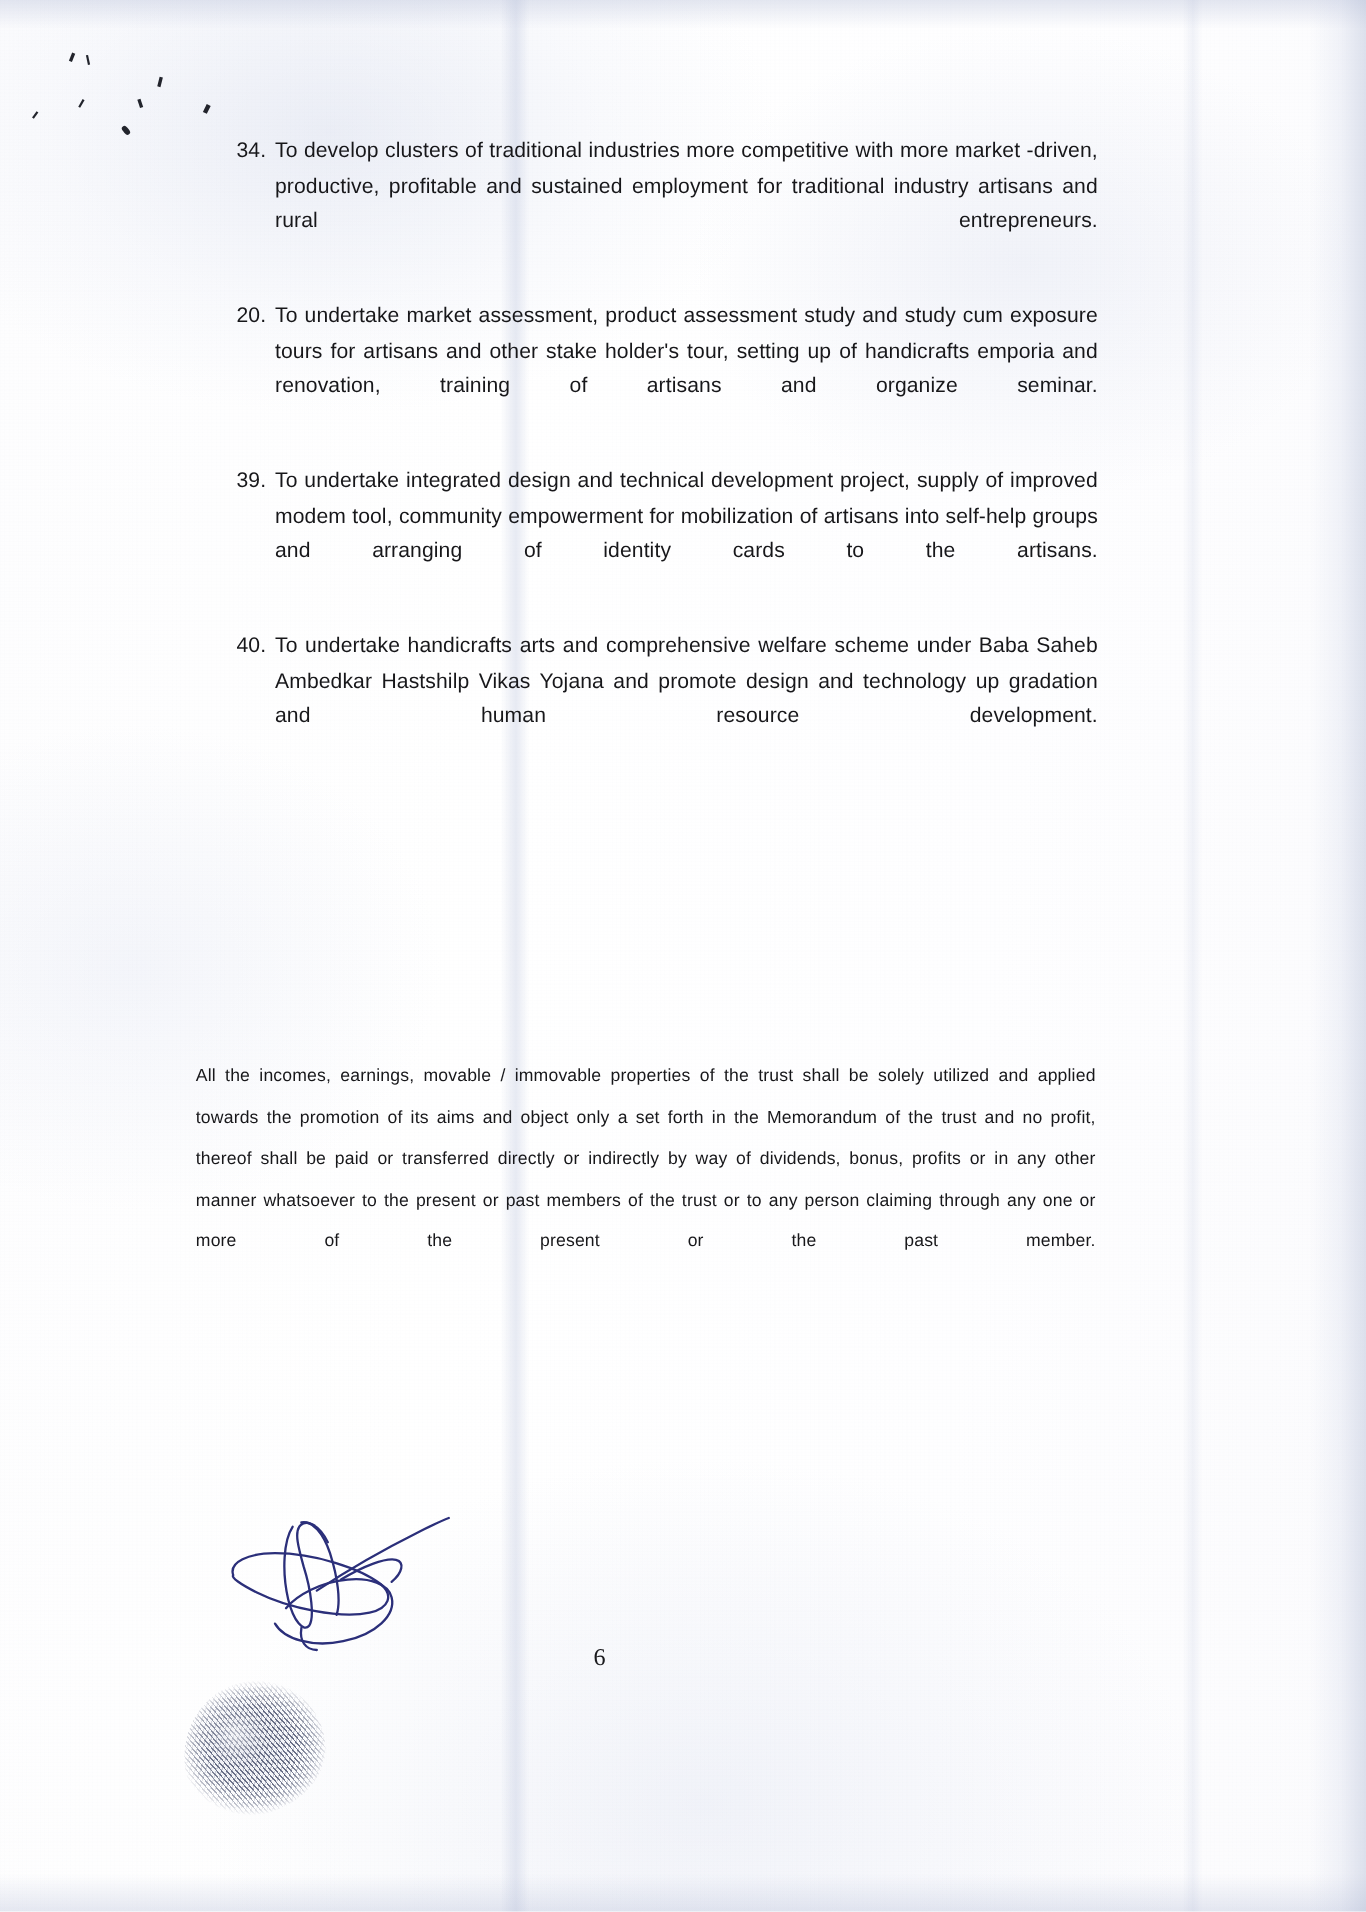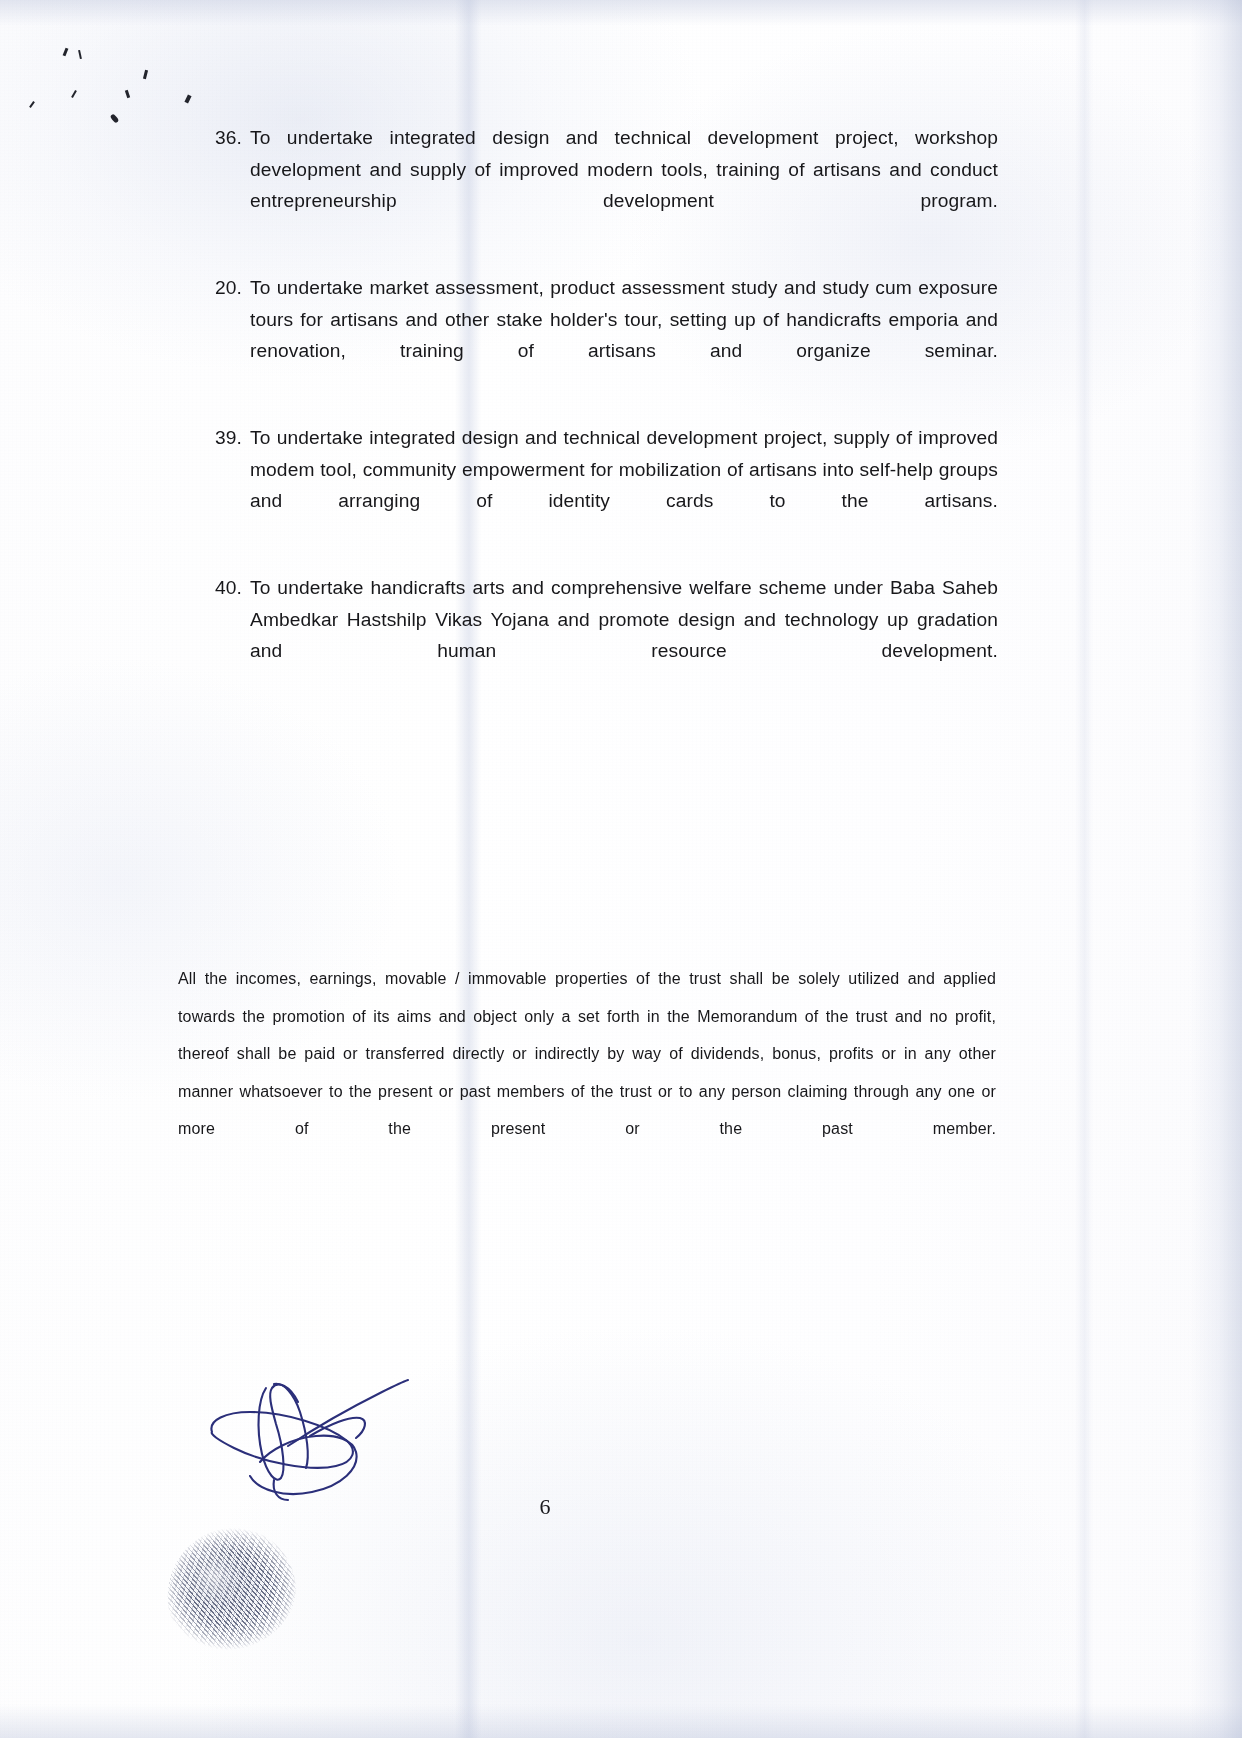--- a/index.html
+++ b/index.html
@@ -229,22 +229,22 @@
   <div class="speck" style="left:73px;  top:90px;  width:2px;  height:8px;  transform:rotate(30deg);"></div>
   <div class="speck" style="left:126px; top:90px;  width:3px;  height:8px;  transform:rotate(-18deg);"></div>
   <div class="speck" style="left:186px; top:95px;  width:4px;  height:8px;  transform:rotate(26deg);"></div>
   <div class="speck" style="left:31px;  top:101px; width:2px;  height:7px;  transform:rotate(36deg);"></div>
   <div class="speck" style="left:112px; top:114px; width:5px;  height:9px;  border-radius:40%; transform:rotate(-40deg);"></div>
 
   <div id="content">
 
     <ol class="clause-list">
       <li>
-        <span class="num">36.</span>
-        <span class="body">To undertake integrated design and technical development project, workshop development and supply of improved modern tools, training of artisans and conduct entrepreneurship development program.</span>
+        <span class="num">34.</span>
+        <span class="body">To develop clusters of traditional industries more competitive with more market -driven, productive, profitable and sustained employment for traditional industry artisans and rural entrepreneurs.</span>
       </li>
       <li>
         <span class="num">20.</span>
         <span class="body">To undertake market assessment, product assessment study and study cum exposure tours for artisans and other stake holder's tour, setting up of handicrafts emporia and renovation, training of artisans and organize seminar.</span>
       </li>
       <li>
         <span class="num">39.</span>
         <span class="body">To undertake integrated design and technical development project, supply of improved modem tool, community empowerment for mobilization of artisans into self-help groups and arranging of identity cards to the artisans.</span>
       </li>
       <li>

